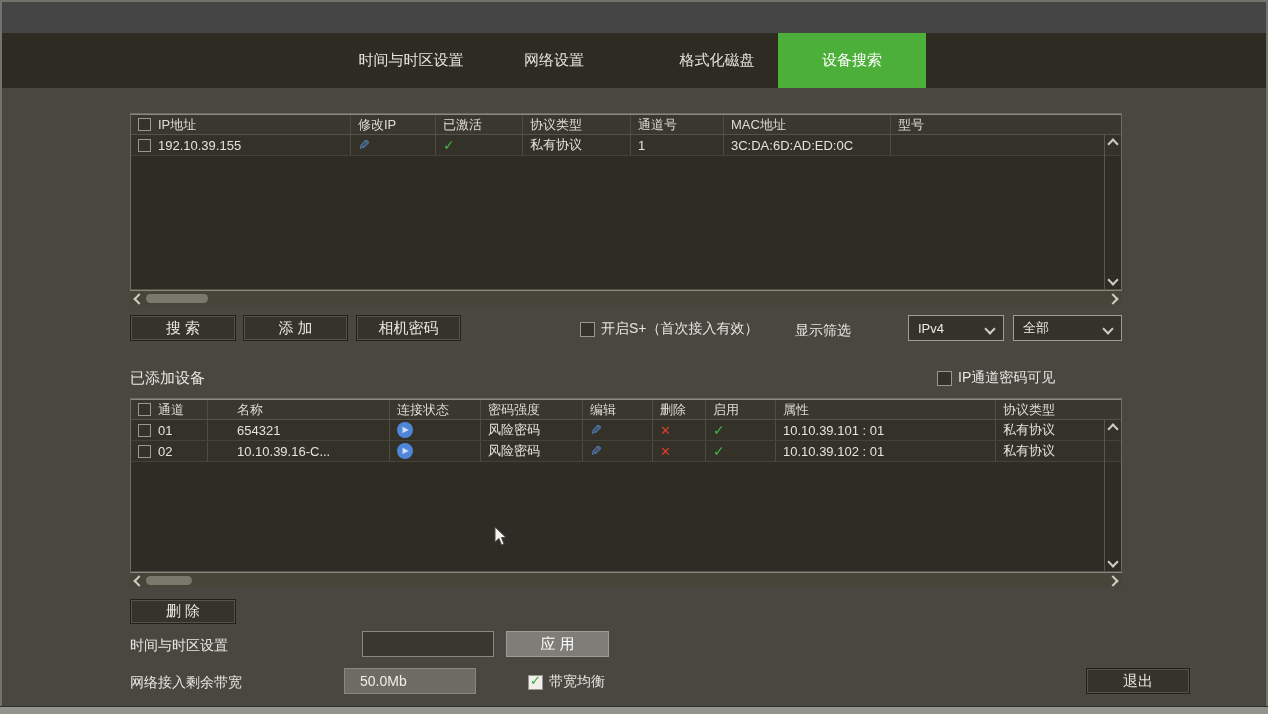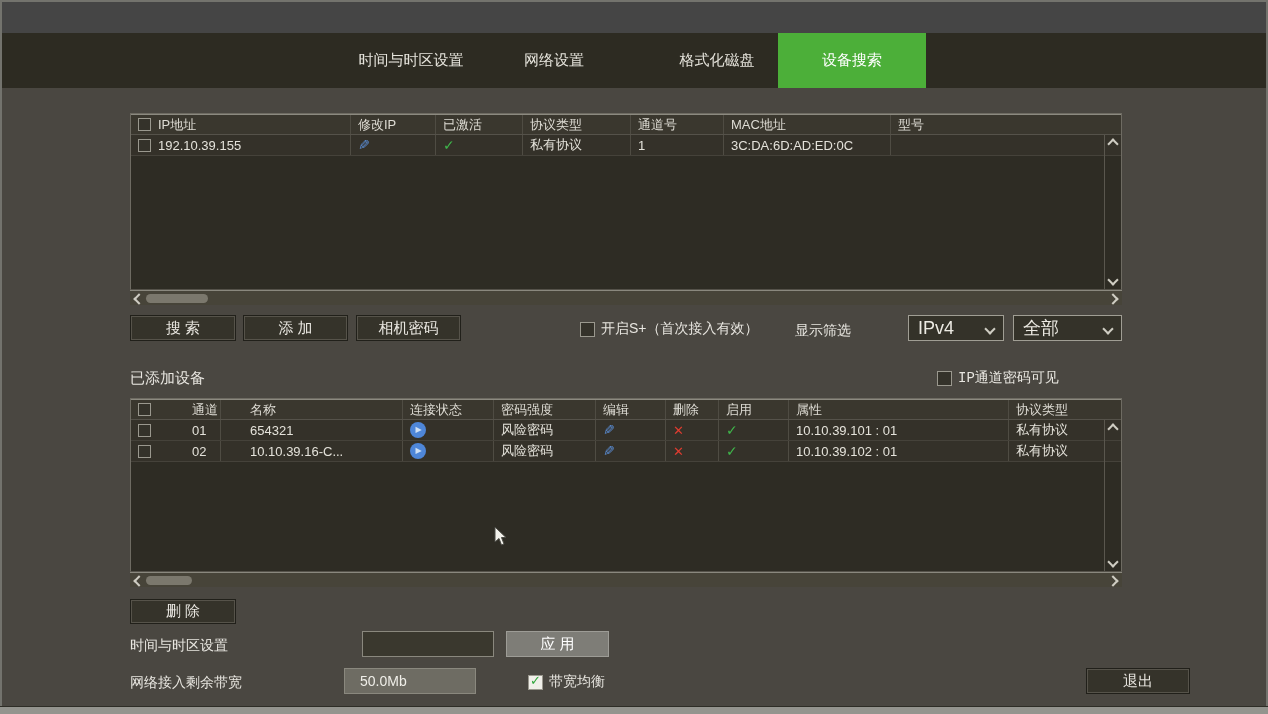--- a/index.html
+++ b/index.html
@@ -31,21 +31,21 @@
   .thead .cell{color:#dedcd4;}
   .cb{display:inline-block;width:13px;height:13px;border:1px solid #9a988e;background:#34322a;
       box-sizing:border-box;margin-right:7px;flex:0 0 auto;}
   .cb.checked{background:#f0efe9;position:relative;}
   .cb .mark{position:absolute;left:1px;top:-3px;font-size:13px;font-weight:bold;color:#2fa63c;}
 
   
   .t1c0{width:220px;} .t1c1{width:85px;} .t1c2{width:87px;} .t1c3{width:108px;}
   .t1c4{width:93px;} .t1c5{width:167px;} .t1c6{flex:1;}
   
-  .t2c0{width:90px;gap:34px;} .t2c1{width:160px;margin-left:22px;} .t2c2{width:91px;} .t2c3{width:102px;}
+  .t2c0{width:77px;} .t2c1{width:160px;margin-left:22px;} .t2c2{width:91px;} .t2c3{width:102px;}
   .t2c4{width:70px;} .t2c5{width:53px;} .t2c6{width:70px;} .t2c7{width:220px;} .t2c8{flex:1;}
 
   .icon-edit{color:#5b8fd9;font-size:14px;transform:scaleX(-1);display:inline-block;}
   .icon-check{color:#3fb54a;font-size:14px;font-weight:bold;}
   .icon-x{color:#e03c30;font-size:13px;font-weight:bold;}
   .play{width:16px;height:16px;border-radius:50%;background:#4e86d8;display:flex;align-items:center;
         justify-content:center;}
   .play span{color:#cfe0f4;font-size:8px;line-height:1;margin-left:1px;}
 
   
@@ -61,21 +61,21 @@
   .hthumb{position:absolute;top:3px;height:9px;border-radius:5px;background:#7b786d;}
 
   
   .btn{position:absolute;background:#35332a;border:1px solid #21201a;box-shadow:inset 0 0 0 1px #56534a;
        color:#e8e6e0;font-size:15px;display:flex;align-items:center;justify-content:center;box-sizing:border-box;}
   .btn.lightbtn{background:#7e7d77;border:1px solid #9d9c96;box-shadow:none;color:#fff;}
   .field{position:absolute;box-sizing:border-box;border:1px solid #8a887e;background:#3a382e;
          color:#efeee8;font-size:14px;padding:0 8px;font-family:"Liberation Sans","DejaVu Sans",sans-serif;}
   .field.lightfield{background:#6e6c63;}
   .select{position:absolute;box-sizing:border-box;border:1px solid #a09e94;background:#343229;
-          color:#eceae3;font-size:18px;display:flex;align-items:center;padding:0 9px;}
+          color:#eceae3;font-size:13px;display:flex;align-items:center;padding:0 9px;}
   .select .chev{position:absolute;right:9px;top:9px;}
   .label{position:absolute;font-size:14px;color:#e8e6e0;white-space:nowrap;}
   .ckrow{position:absolute;display:flex;align-items:center;font-size:14px;color:#e8e6e0;white-space:nowrap;}
   .ckrow .cb{margin-right:6px;width:15px;height:15px;}
   .cursor{position:absolute;pointer-events:none;}
 </style>
 </head>
 <body>
 
 <div class="screen">
@@ -140,21 +140,21 @@
   <div class="select" style="left:908px;top:315px;width:96px;height:26px;">
     <span>IPv4</span>
     <span class="chev down"></span>
   </div>
   <div class="select" style="left:1013px;top:315px;width:109px;height:26px;">
     <span>全部</span>
     <span class="chev down"></span>
   </div>
 
   <div class="label" style="left:130px;top:369px;font-size:15px;">已添加设备</div>
-  <div class="ckrow" style="left:937px;top:369px;font-family:Liberation Mono, monospace;">
+  <div class="ckrow" style="left:937px;top:369px;">
     <span class="cb"></span>
     <span>IP通道密码可见</span>
   </div>
 
   <div class="table" style="left:130px;top:398px;width:992px;height:174px;">
     <div class="thead">
       <div class="cell t2c0">
           <span class="cb"></span>
         <span>通道</span>
         </div>

